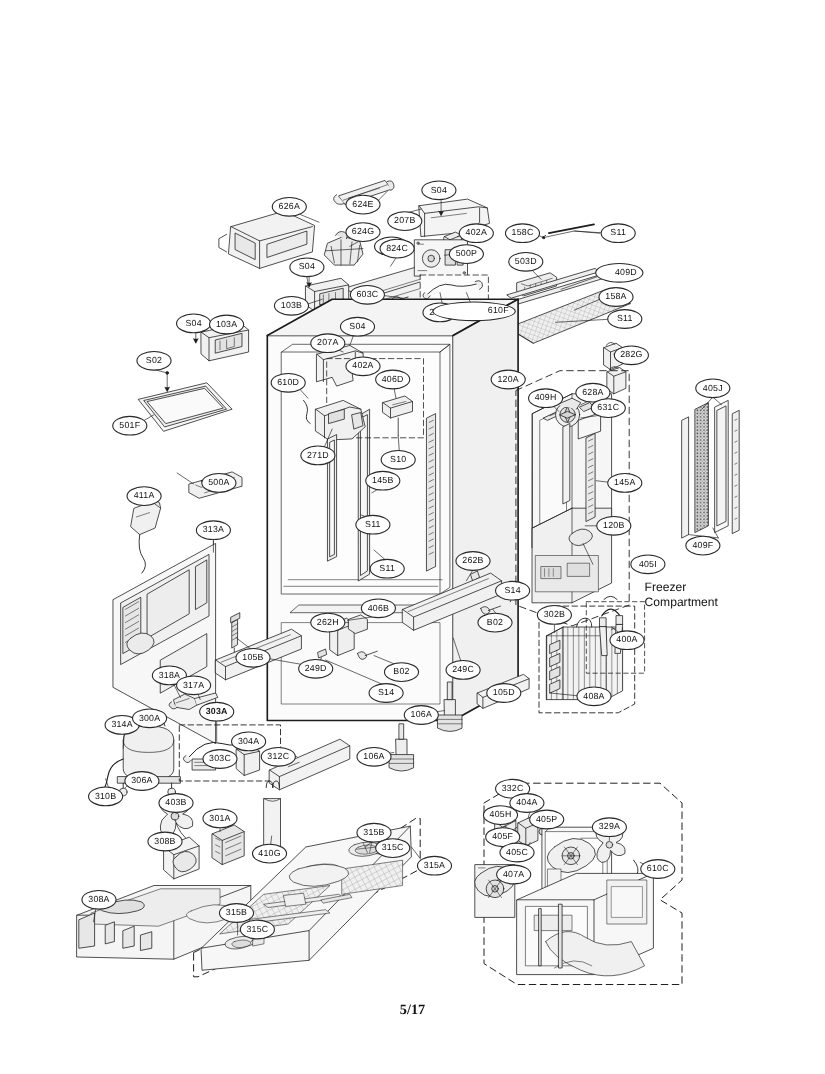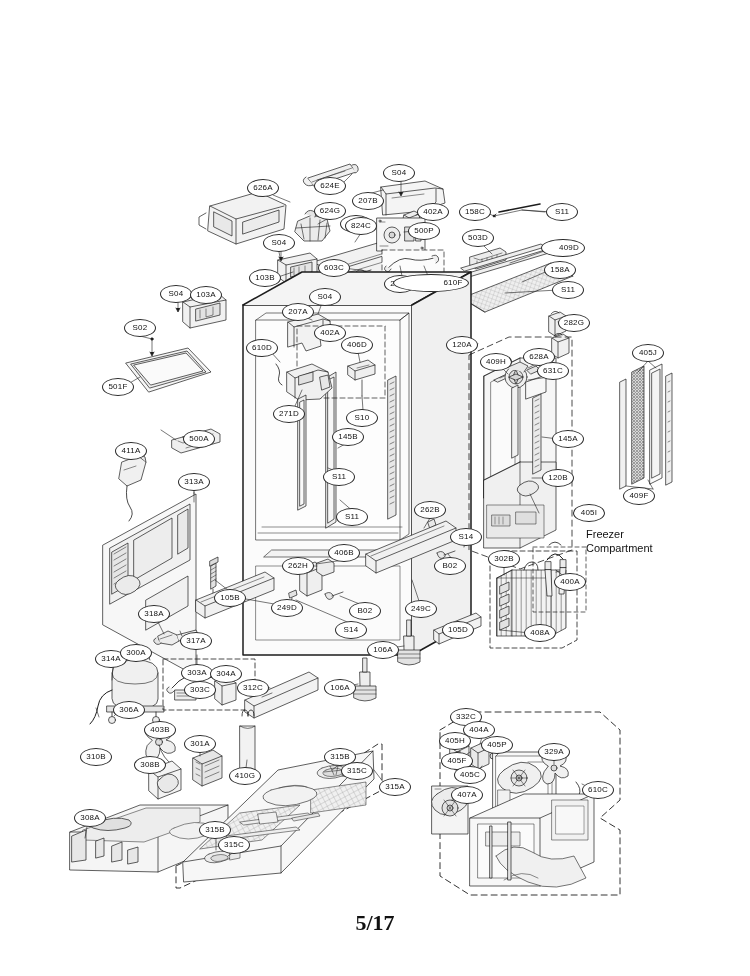--- a/index.html
+++ b/index.html
@@ -8,21 +8,21 @@
   svg.diagram{position:absolute;left:0;top:0;width:750px;height:976px;}
   
   .callout{position:absolute;transform:translate(-50%,-50%);
     border:1px solid #2a2a2a;border-radius:50%;
     background:#fff;color:#111;
     font-family:"Liberation Sans",sans-serif;
     font-size:8px;line-height:1;
     display:flex;align-items:center;justify-content:center;
     width:30px;height:16px;letter-spacing:.2px;white-space:nowrap;}
   .pagenum{position:absolute;left:50%;transform:translateX(-50%);
-    font-family:"Liberation Serif",serif;font-weight:bold;font-size:22px;color:#111;}
+    font-family:"Liberation Serif",serif;font-weight:bold;font-size:13px;color:#111;}
   .freezer-label{position:absolute;font-family:"Liberation Sans",sans-serif;
     font-size:11px;color:#111;line-height:1.25;white-space:pre-line;}
 </style>
 </head>
 <body>
 
 <div id="sheet">
 
   <svg class="diagram" viewBox="0 0 750 976" xmlns="http://www.w3.org/2000/svg">
     <defs>
@@ -728,26 +728,26 @@
       <div class="callout" style="left: 430px; top: 510px;">262B</div>
       <div class="callout" style="left: 466px; top: 537px;">S14</div>
       <div class="callout" style="left: 450px; top: 566px;">B02</div>
       <div class="callout" style="left: 504px; top: 559px;">302B</div>
       <div class="callout" style="left: 570px; top: 582px;">400A</div>
       <div class="callout" style="left: 540px; top: 633px;">408A</div>
       <div class="callout" style="left: 458px; top: 630px;">105D</div>
       <div class="callout" style="left: 383px; top: 650px;">106A</div>
       <div class="callout" style="left: 340px; top: 688px;">106A</div>
       <div class="callout" style="left: 154px; top: 614px;">318A</div>
-      <div class="callout" style="left: 176px; top: 641px; margin-left: 20px;">317A</div>
+      <div class="callout" style="left: 176px; top: 623px;">317A</div>
       <div class="callout" style="left: 111px; top: 659px;">314A</div>
       <div class="callout" style="left: 136px; top: 653px;">300A</div>
       <div class="callout" style="left: 129px; top: 710px;">306A</div>
-      <div class="callout" style="left: 96px; top: 724px; margin-top: 33px;">310B</div>
-      <div class="callout" style="left: 197px; top: 673px;">303A</div>
+      <div class="callout" style="left: 96px; top: 724px;">310B</div>
+      <div class="callout" style="left: 197px; top: 647px; font-weight: bold;">303A</div>
       <div class="callout" style="left: 200px; top: 690px;">303C</div>
       <div class="callout" style="left: 226px; top: 674px;">304A</div>
       <div class="callout" style="left: 253px; top: 688px;">312C</div>
       <div class="callout" style="left: 160px; top: 730px;">403B</div>
       <div class="callout" style="left: 200px; top: 744px;">301A</div>
       <div class="callout" style="left: 150px; top: 765px;">308B</div>
       <div class="callout" style="left: 245px; top: 776px;">410G</div>
       <div class="callout" style="left: 90px; top: 818px;">308A</div>
       <div class="callout" style="left: 340px; top: 757px;">315B</div>
       <div class="callout" style="left: 357px; top: 771px;">315C</div>

